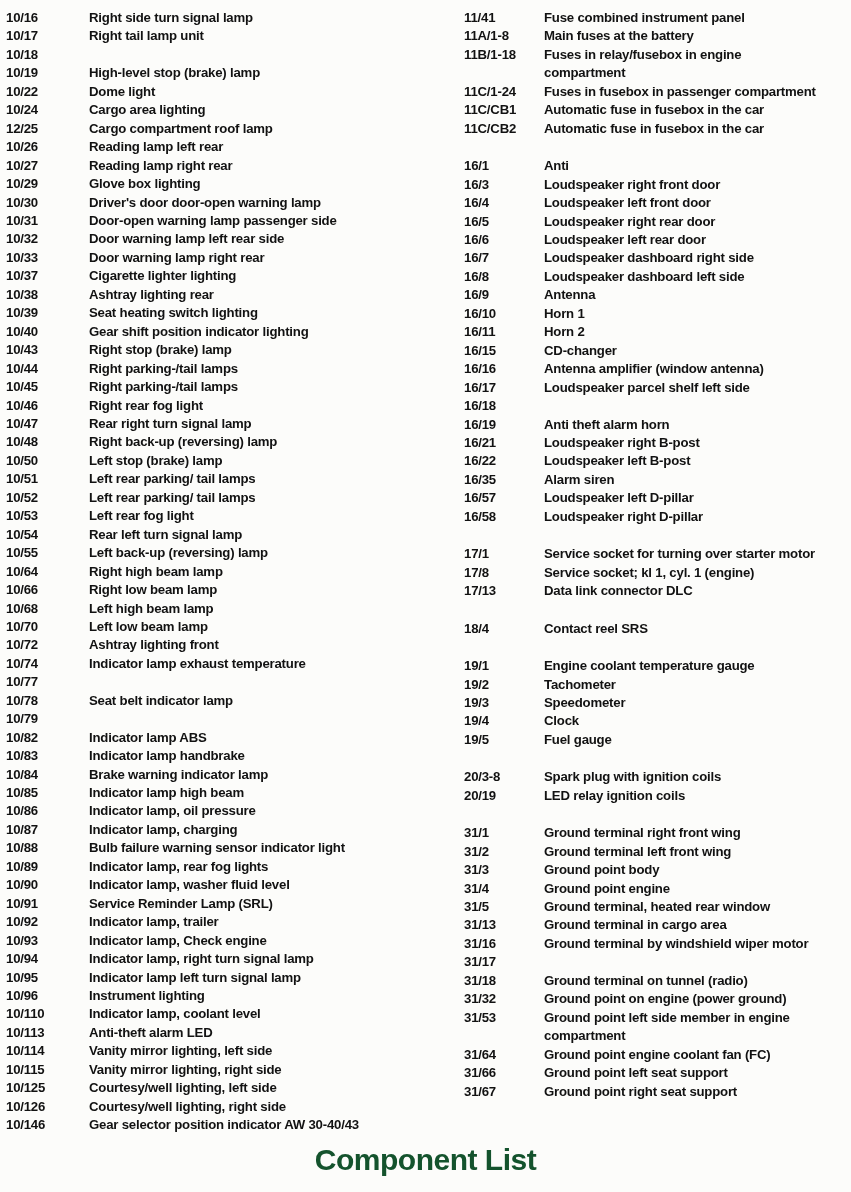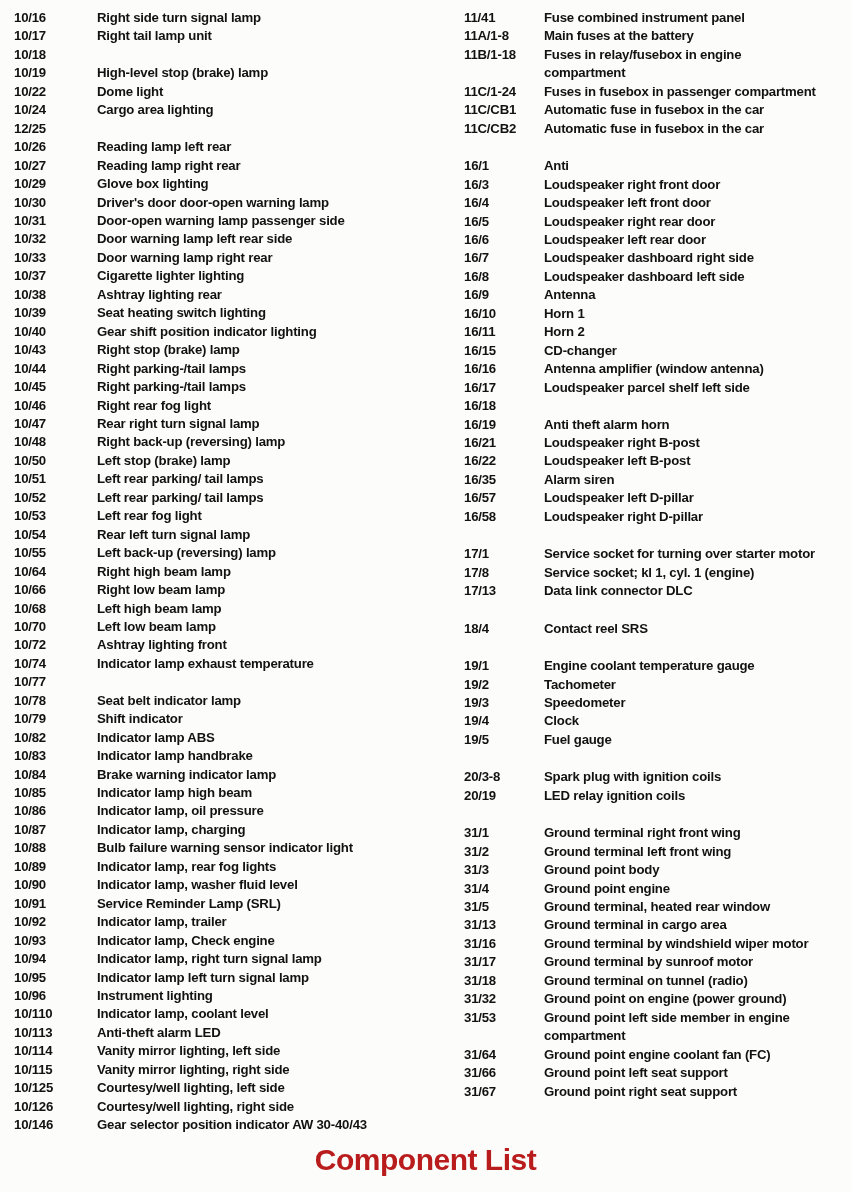--- a/index.html
+++ b/index.html
@@ -18,21 +18,21 @@
   }
   .page {
     position: absolute;
     inset: 0;
   }
   .col {
     position: absolute;
     top: 9px;
   }
   .col-left {
-    left: 14px;
+    left: 6px;
     width: 424px;
   }
   .col-right {
     left: 464px;
     width: 388px;
   }
   .group {
     margin-bottom: 19px;
   }
   .group:last-child {
@@ -56,21 +56,21 @@
   }
   .page-title {
     position: absolute;
     top: 1143px;
     left: 0;
     width: 851px;
     text-align: center;
     font-size: 30px;
     font-weight: 700;
     letter-spacing: -0.5px;
-    color: #b91c1c;
+    color: #14532d;
   }
 </style>
 </head>
 <body>
 
 <div class="page">
   <div class="col col-left">
       <div class="group">
         <div class="row">
           <span class="code">10/16</span>
@@ -90,20 +90,21 @@
         <div class="row">
           <span class="code">10/22</span>
           <span class="desc">Dome light</span>
         </div>
         <div class="row">
           <span class="code">10/24</span>
           <span class="desc">Cargo area lighting</span>
         </div>
         <div class="row">
           <span class="code">12/25</span>
+          <span class="desc">Cargo compartment roof lamp</span>
         </div>
         <div class="row">
           <span class="code">10/26</span>
           <span class="desc">Reading lamp left rear</span>
         </div>
         <div class="row">
           <span class="code">10/27</span>
           <span class="desc">Reading lamp right rear</span>
         </div>
         <div class="row">
@@ -216,21 +217,20 @@
         </div>
         <div class="row">
           <span class="code">10/77</span>
         </div>
         <div class="row">
           <span class="code">10/78</span>
           <span class="desc">Seat belt indicator lamp</span>
         </div>
         <div class="row">
           <span class="code">10/79</span>
-          <span class="desc">Shift indicator</span>
         </div>
         <div class="row">
           <span class="code">10/82</span>
           <span class="desc">Indicator lamp ABS</span>
         </div>
         <div class="row">
           <span class="code">10/83</span>
           <span class="desc">Indicator lamp handbrake</span>
         </div>
         <div class="row">
@@ -500,21 +500,20 @@
         <div class="row">
           <span class="code">31/13</span>
           <span class="desc">Ground terminal in cargo area</span>
         </div>
         <div class="row">
           <span class="code">31/16</span>
           <span class="desc">Ground terminal by windshield wiper motor</span>
         </div>
         <div class="row">
           <span class="code">31/17</span>
-          <span class="desc">Ground terminal by sunroof motor</span>
         </div>
         <div class="row">
           <span class="code">31/18</span>
           <span class="desc">Ground terminal on tunnel (radio)</span>
         </div>
         <div class="row">
           <span class="code">31/32</span>
           <span class="desc">Ground point on engine (power ground)</span>
         </div>
         <div class="row">

